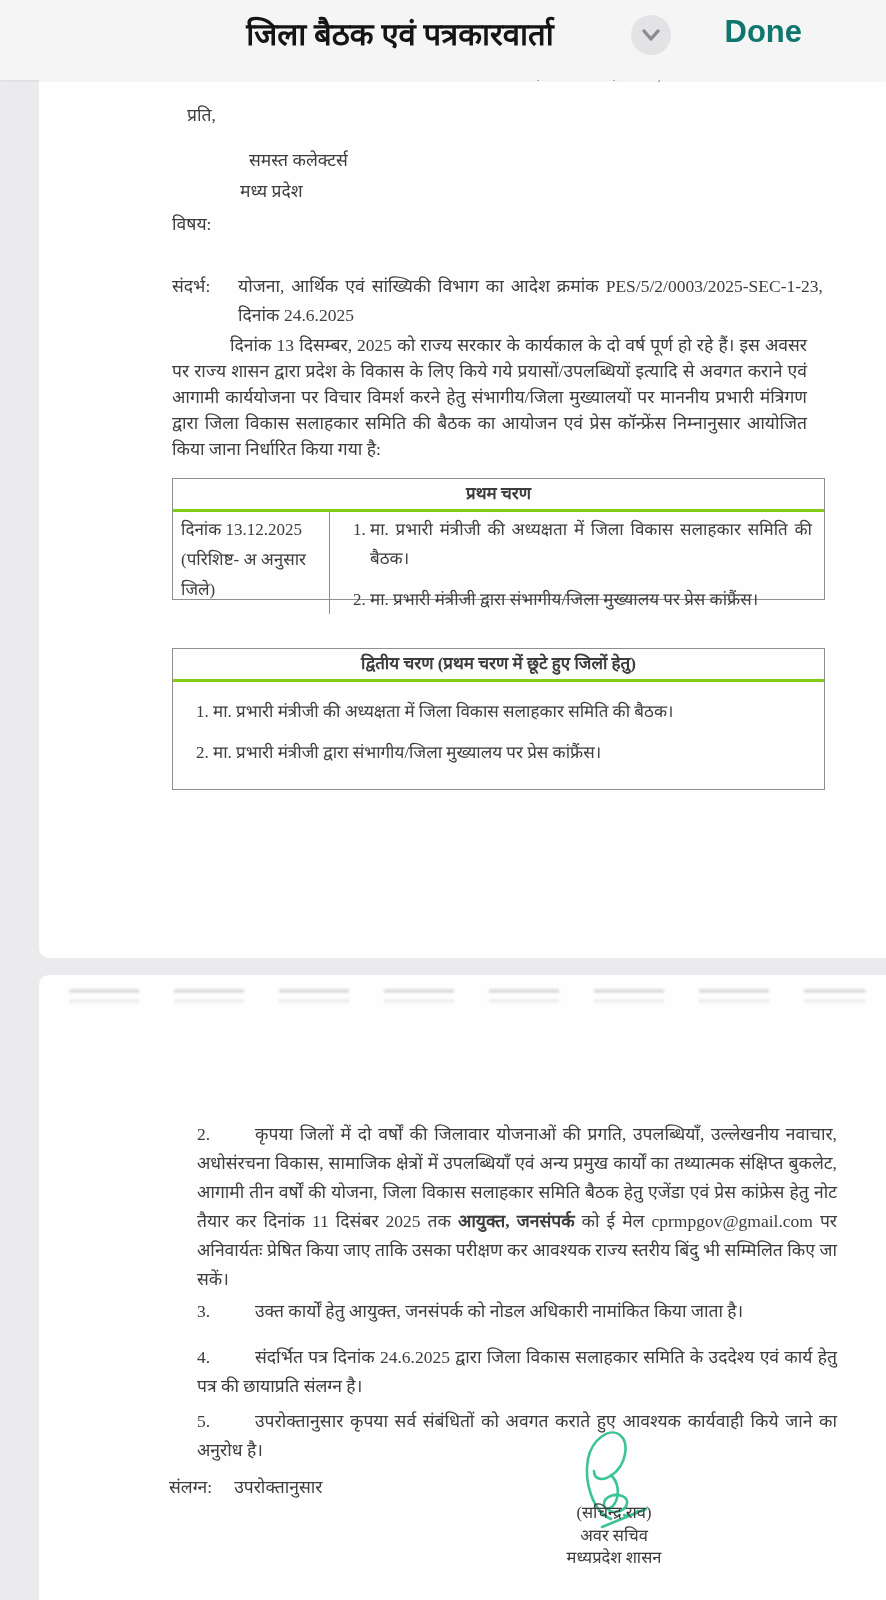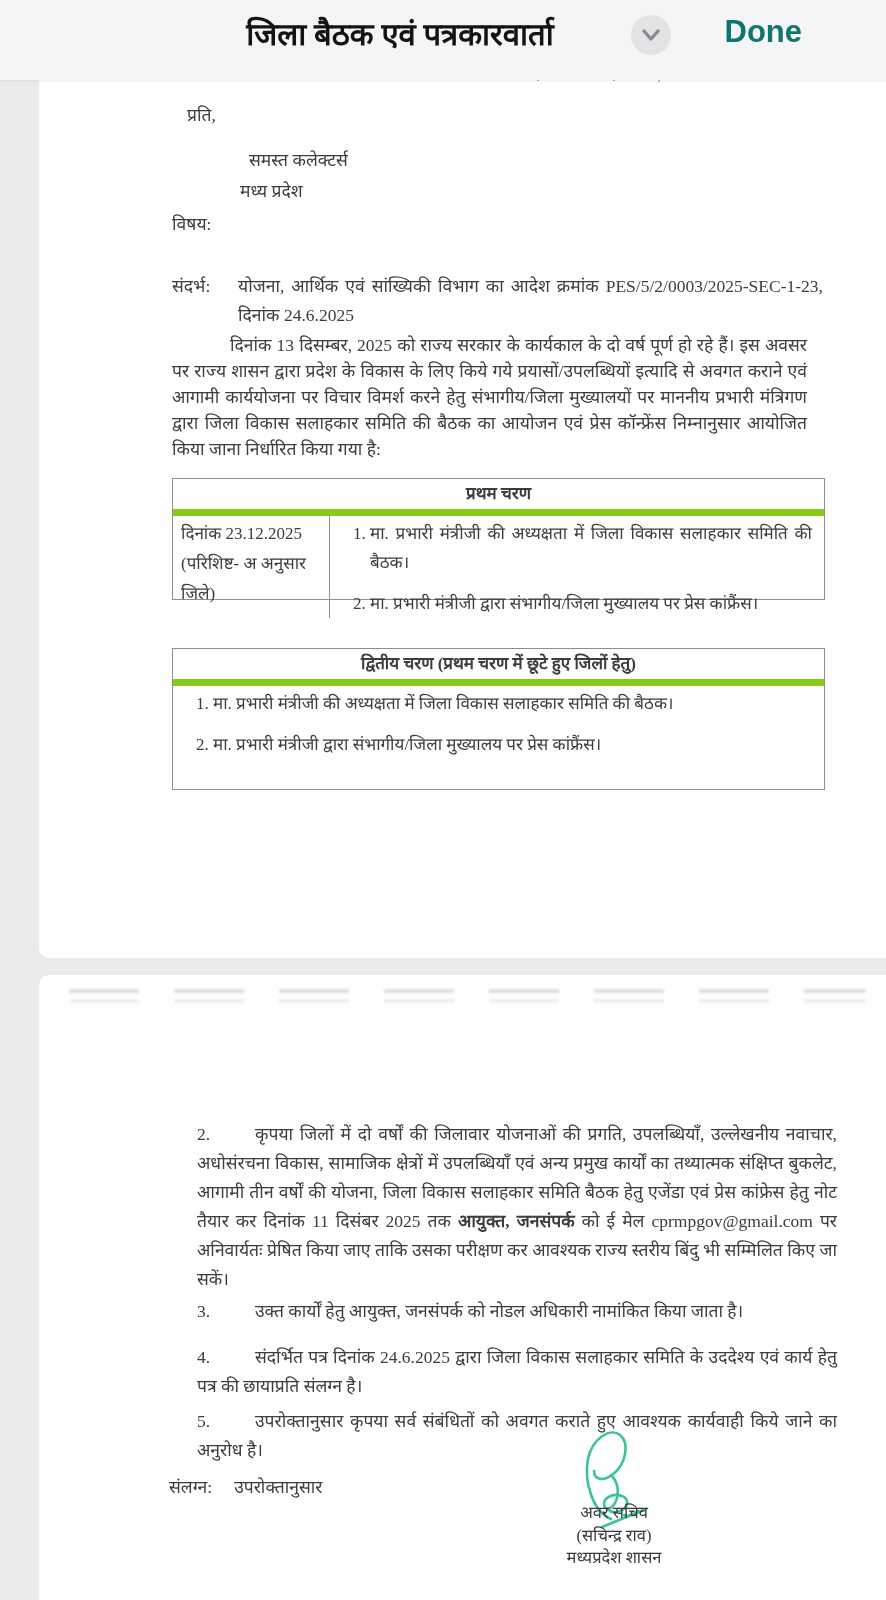--- a/index.html
+++ b/index.html
@@ -39,22 +39,22 @@
   .lblrow .lbl { width:66px; flex:none; }
   .lblrow .lbltxt { flex:1; text-align:justify; }
   .subject-row { top:130px;gap:32px; }
   .reference-row { top:192px;font-family:Liberation Serif, serif; }
   .intro { position:absolute; top:252px; left:133px; right:104px;
     text-align:justify; text-indent:58px; line-height:26px; }
 
   .doc-table { position:absolute; left:133px; right:86px; border:1px solid #8f8f8f;
     display:flex; flex-direction:column; font-size:17px; background:#fefefe; }
   .t1 { top:398px; height:122px; }
-  .t2 { top:568px; height:142px; }
-  .tbl-head { border-bottom:7px solid #84cc16; text-align:center; font-weight:700;
+  .t2 { top:568px; height:142px;gap:12px; }
+  .tbl-head { border-bottom:3px solid #84cc16; text-align:center; font-weight:700;
     padding:1px 0 2px; line-height:27px; }
   .tbl-body { flex:1; display:flex; }
   .tbl-left { width:157px; flex:none; border-right:1px solid #8f8f8f;
     padding:3px 6px 0 8px; line-height:30px; }
   .tbl-left div { min-height:30px; }
   .tbl-right { flex:1; padding:3px 12px 0 6px; }
   .tbl-right ol { margin:0; padding-left:34px; }
   .tbl-right li { text-align:justify; line-height:29px; }
   .tbl-right li + li { margin-top:12px; }
 
@@ -108,21 +108,21 @@
       <span class="lbl">संदर्भ:</span>
       <span class="lbltxt">योजना, आर्थिक एवं सांख्यिकी विभाग का आदेश क्रमांक PES/5/2/0003/2025-SEC-1-23, दिनांक 24.6.2025</span>
     </div>
 
     <div class="txt intro">दिनांक 13 दिसम्बर, 2025 को राज्य सरकार के कार्यकाल के दो वर्ष पूर्ण हो रहे हैं। इस अवसर पर राज्य शासन द्वारा प्रदेश के विकास के लिए किये गये प्रयासों/उपलब्धियों इत्यादि से अवगत कराने एवं आगामी कार्ययोजना पर विचार विमर्श करने हेतु संभागीय/जिला मुख्यालयों पर माननीय प्रभारी मंत्रिगण द्वारा जिला विकास सलाहकार समिति की बैठक का आयोजन एवं प्रेस कॉन्फ्रेंस निम्नानुसार आयोजित किया जाना निर्धारित किया गया है:</div>
 
     <div class="doc-table t1">
       <div class="tbl-head">प्रथम चरण</div>
       <div class="tbl-body">
         <div class="tbl-left">
-          <div>दिनांक 23.12.2025</div>
+          <div>दिनांक 13.12.2025</div>
           <div>(परिशिष्ट- अ अनुसार</div>
           <div>जिले)</div>
         </div>
         <div class="tbl-right">
           <ol>
             <li>मा. प्रभारी मंत्रीजी की अध्यक्षता में जिला विकास सलाहकार समिति की बैठक।</li>
             <li>मा. प्रभारी मंत्रीजी द्वारा संभागीय/जिला मुख्यालय पर प्रेस कांफ्रैंस।</li>
           </ol>
         </div>
       </div>
@@ -169,18 +169,18 @@
     <svg class="sig-svg" width="120" height="118" viewBox="0 0 120 118">
       <g fill="none" stroke="#3cc492" stroke-width="2.6" stroke-linecap="round">
         <path d="M57,96 C38,88 30,58 34,36 C38,16 56,4 66,12 C76,20 72,42 58,52 C48,59 40,56 40,48"></path>
         <path d="M57,52 C63,58 66,68 62,78 C58,87 50,88 50,81 C50,74 60,70 68,73 C76,76 74,85 66,88 C60,90 56,89 54,86"></path>
         <path d="M48,104 L92,86"></path>
         <path d="M70,92 C74,94 80,92 84,88"></path>
       </g>
     </svg>
 
     <div class="officer">
+      <div>(सचिन्द्र राव)</div>
       <div>अवर सचिव</div>
-      <div>(सचिन्द्र राव)</div>
       <div>मध्यप्रदेश शासन</div>
     </div>
   </div>
 </div>
 
 </body></html>

